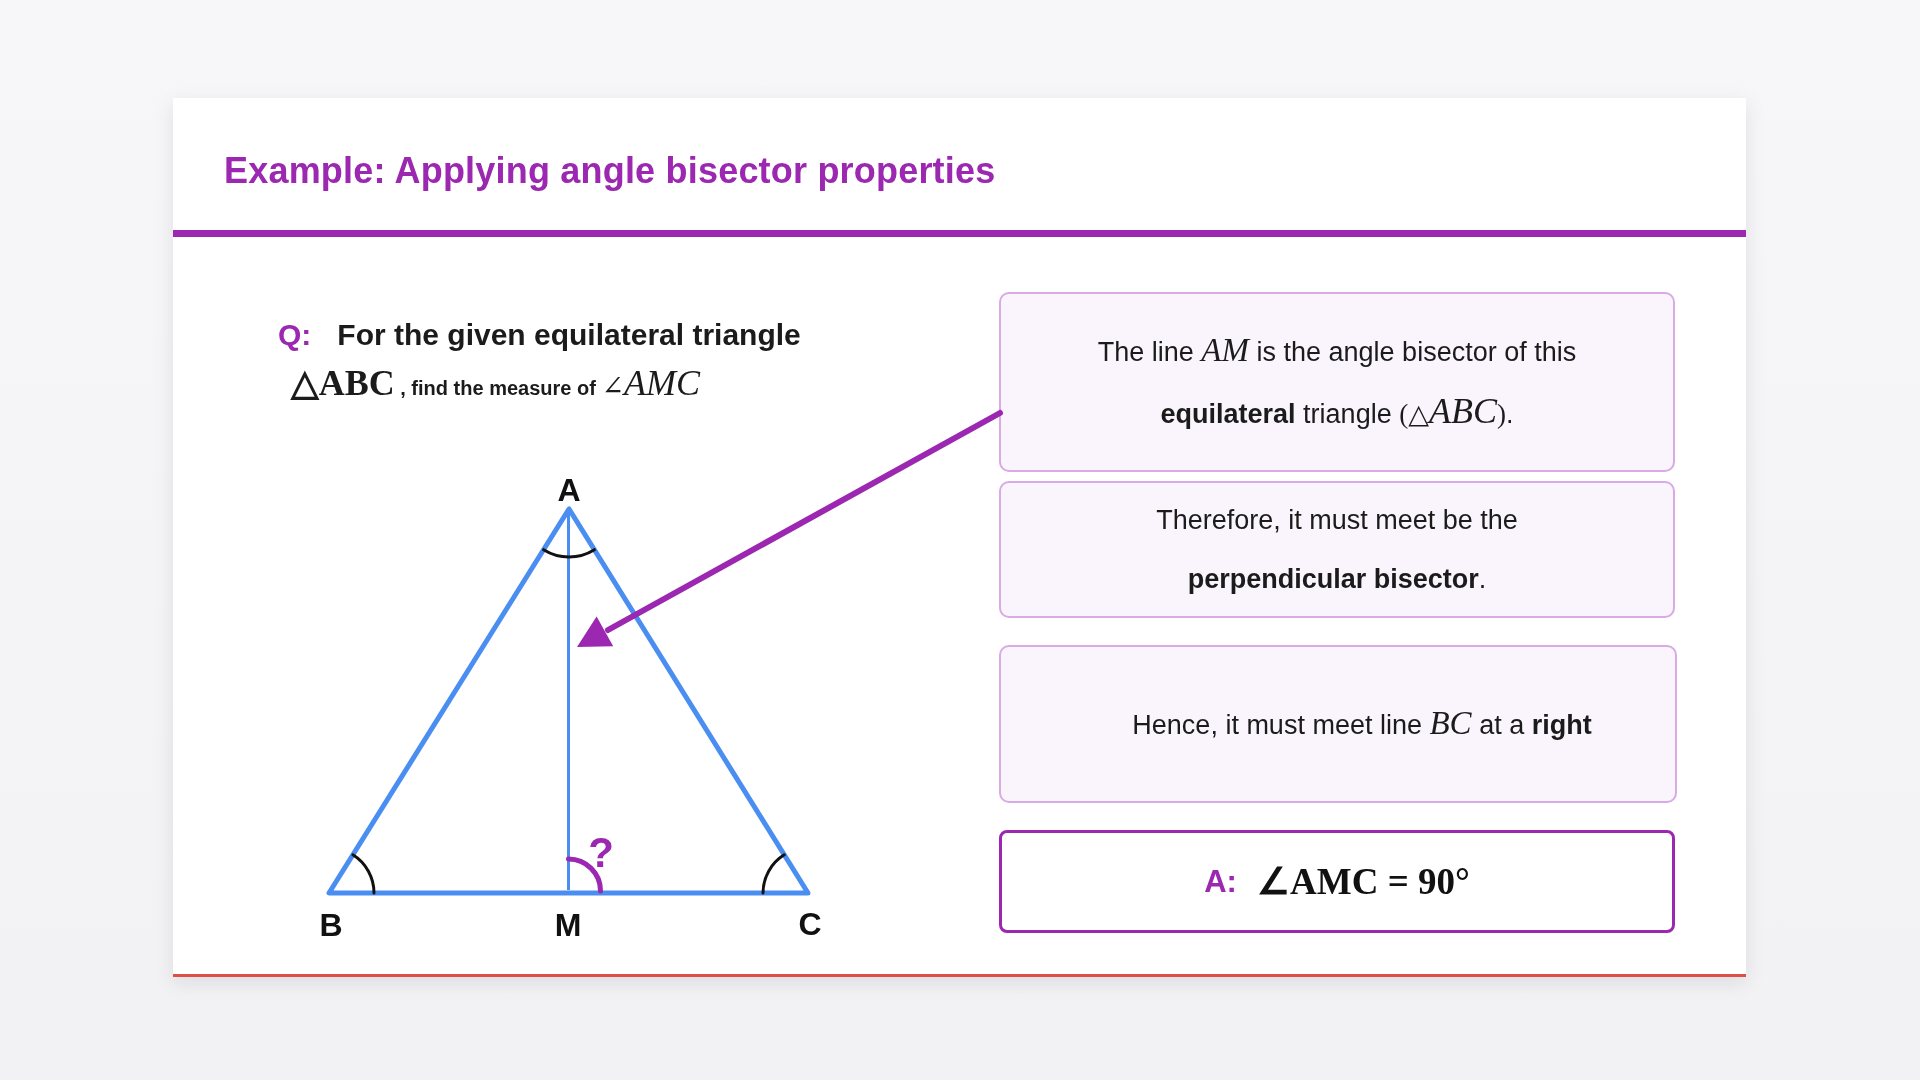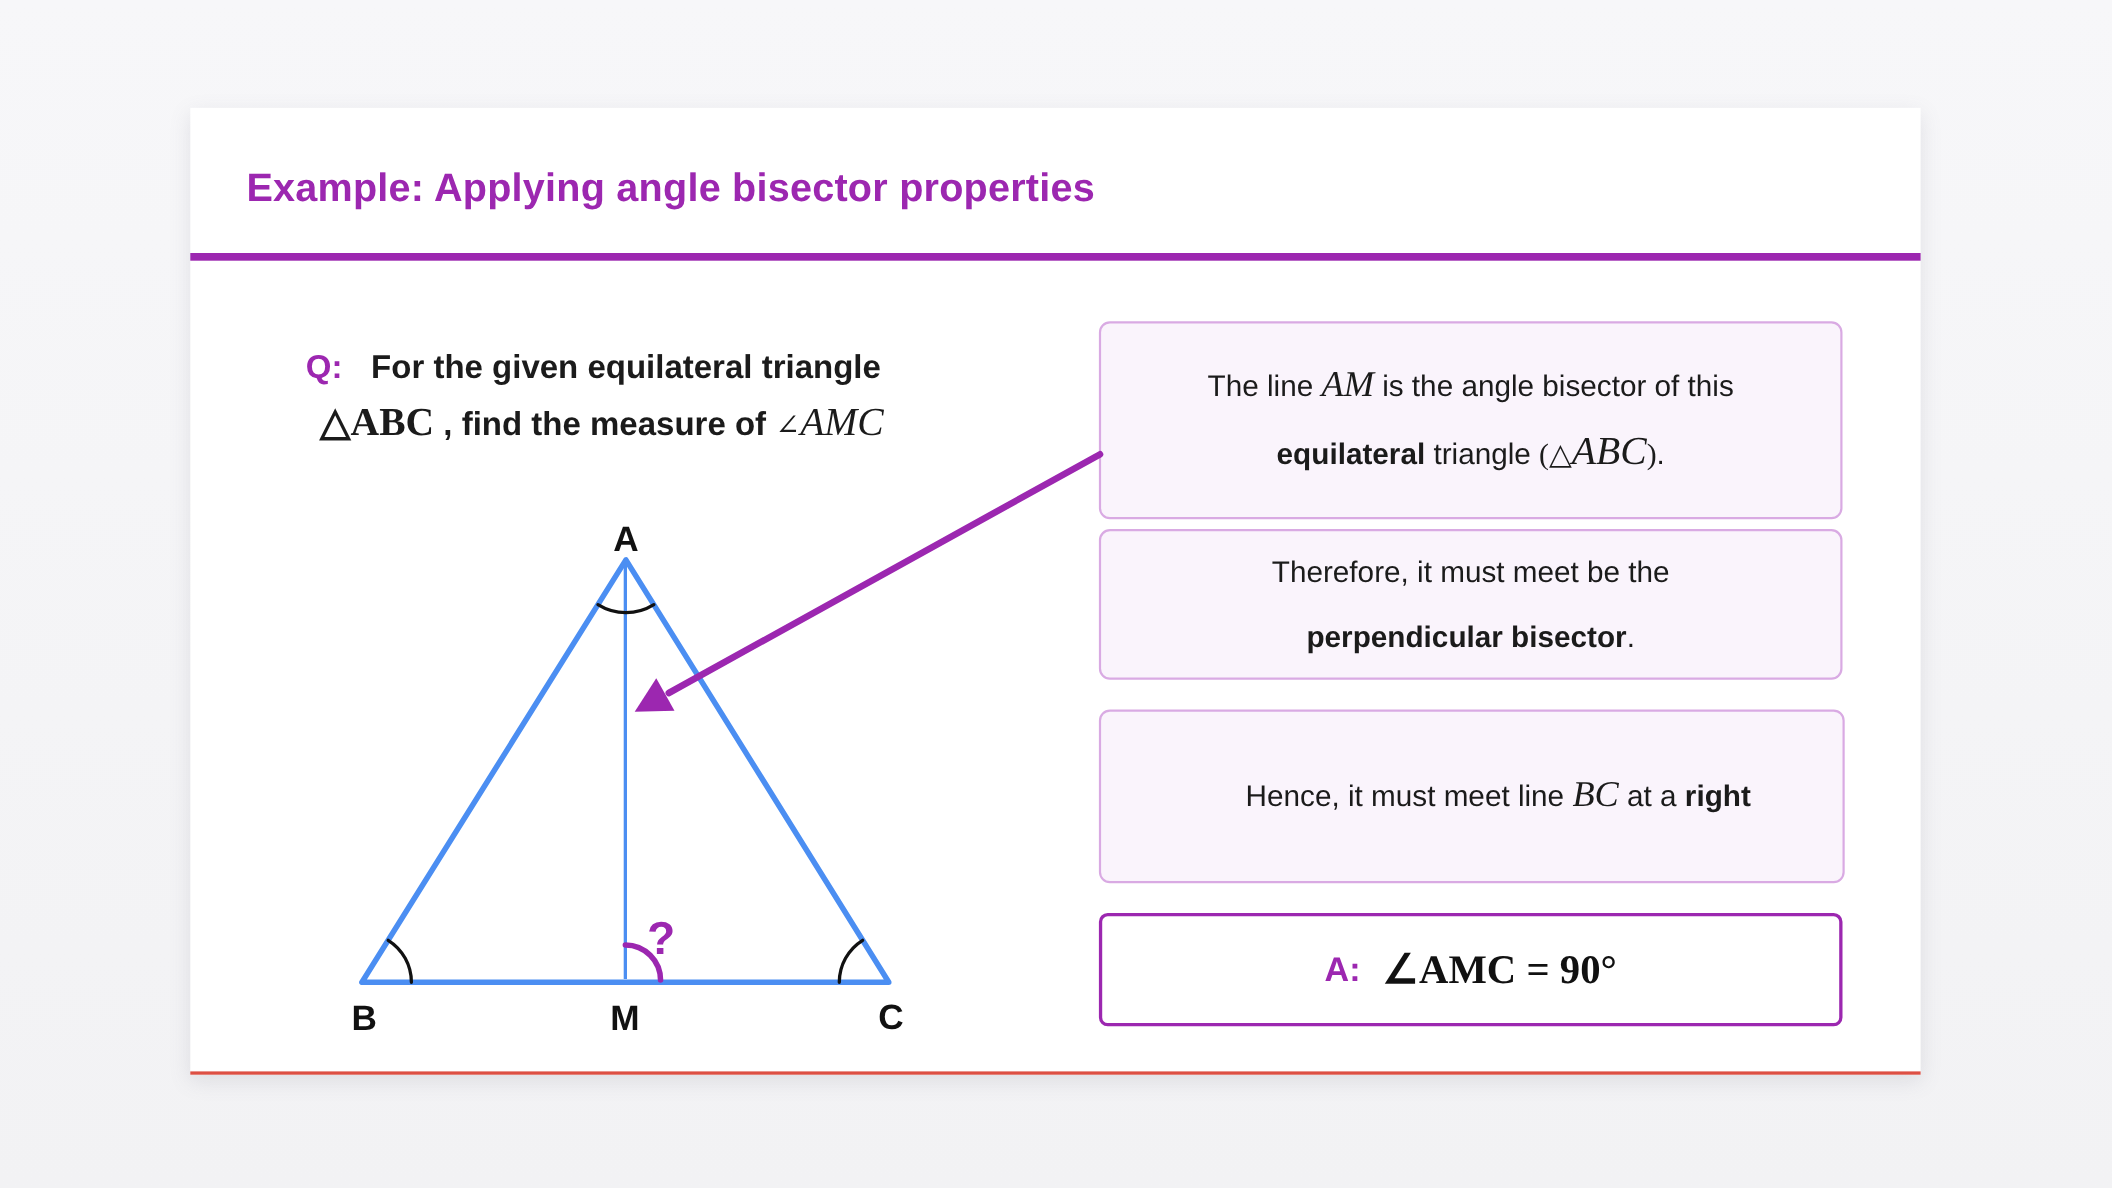--- a/index.html
+++ b/index.html
@@ -21,21 +21,21 @@
   .q-line1{position:absolute;left:105px;top:200px;font-size:30px;font-weight:700;white-space:pre;margin-top:20px;}
   .q-label{color:var(--accent);margin-right:26px;}
   .q-line2{position:absolute;left:118px;top:264px;font-size:30px;font-weight:700;white-space:pre;}
   .seg{white-space:pre-wrap;}
   .seg-plain{font-weight:400;}
   .seg-bold{font-weight:700;}
   .seg-mi{font-family:"Liberation Serif","DejaVu Serif",serif;font-style:italic;font-weight:400;font-size:33px;}
   .seg-mi-sm{font-family:"Liberation Serif","DejaVu Serif",serif;font-style:italic;font-weight:400;font-size:36px;}
   .seg-mr-sm{font-family:"Liberation Serif","DejaVu Serif",serif;font-weight:400;font-size:27px;}
   .seg-tri{font-family:Liberation Serif, serif;font-weight:600;font-size:36px;}
-  .seg-qbold{font-weight:700;font-size:30px;}
+  .seg-qbold{font-weight:700;font-size:20px;}
   .callout{position:absolute;box-sizing:border-box;background:var(--callout-bg);
            border:2px solid var(--callout-border);border-radius:10px;
            display:flex;flex-direction:column;justify-content:center;align-items:center;
            text-align:center;font-size:27px;line-height:59px;color:var(--text-color);}
   .callout-1{left:826px;top:194px;width:676px;height:180px;}
   .callout-2{left:826px;top:383px;width:676px;height:137px;}
   .callout-3{left:826px;top:547px;width:678px;height:158px;padding-left:48px;}
   .callout-line{white-space:pre;}
   .answer-box{position:absolute;left:826px;top:732px;width:676px;height:103px;box-sizing:border-box;
               background:#fff;border:3px solid var(--accent);border-radius:8px;

